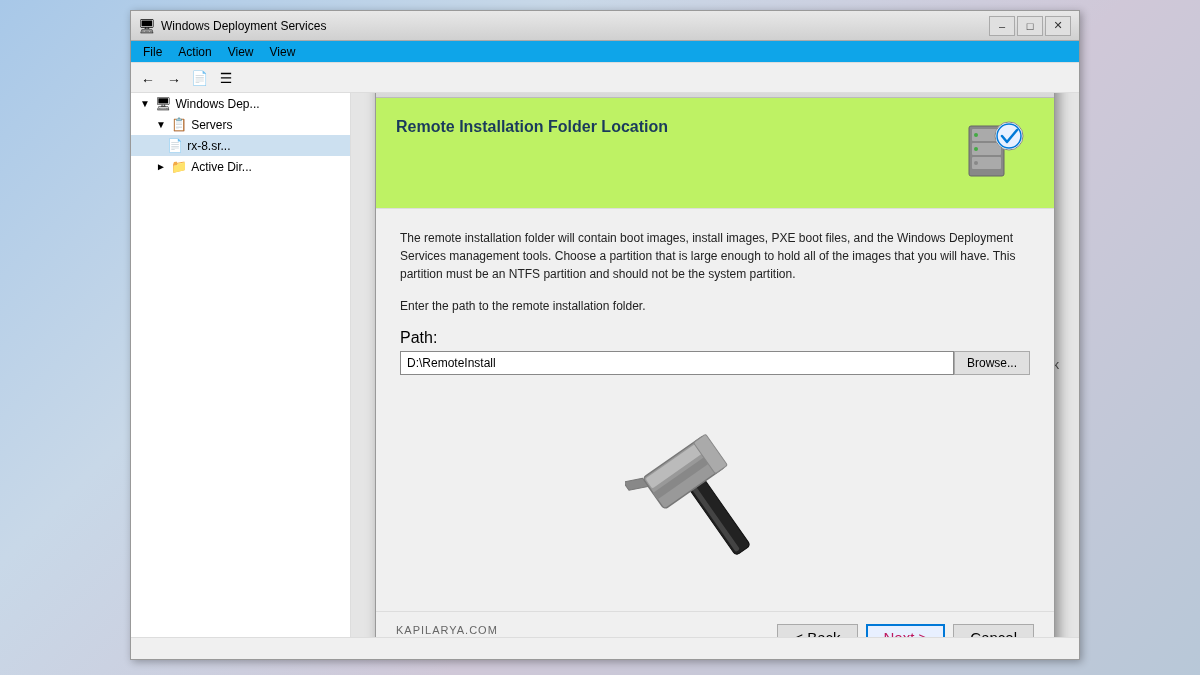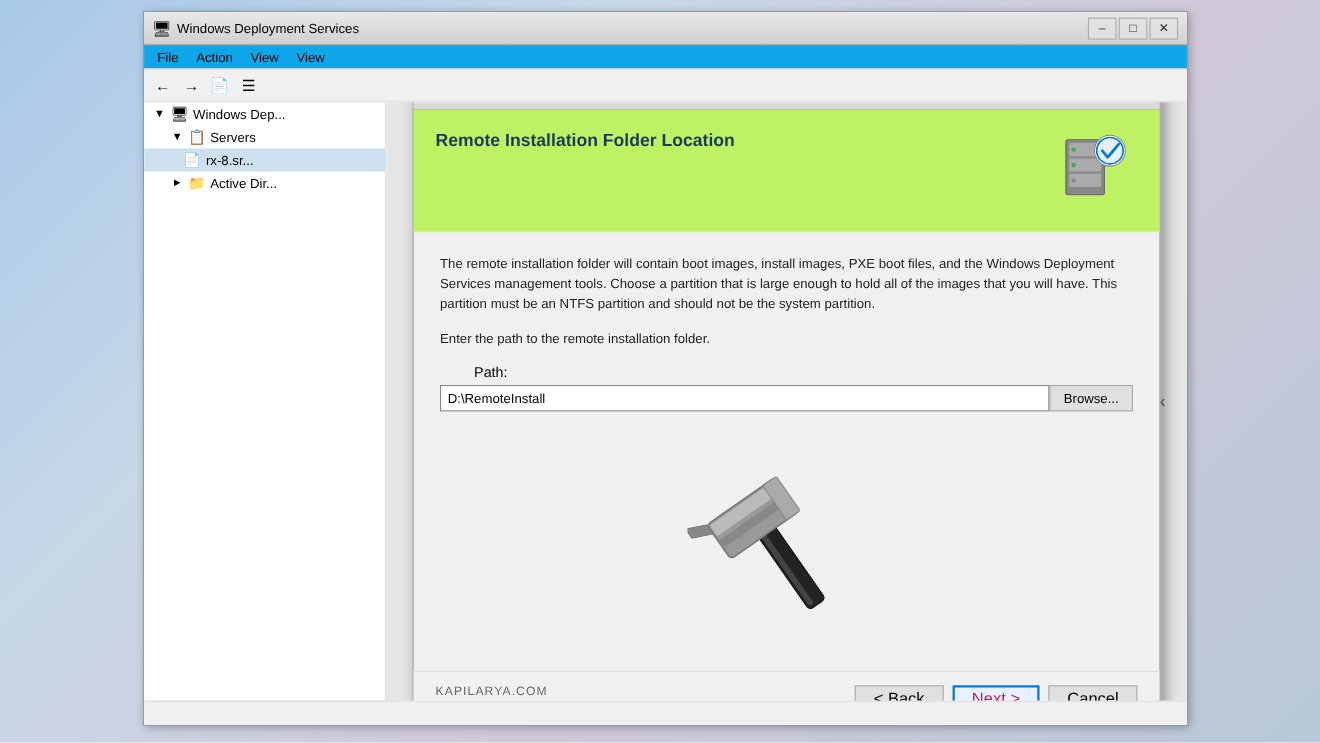--- a/index.html
+++ b/index.html
@@ -432,21 +432,21 @@
               </svg>
             </div>
           </div>
 
           <div class="dialog-body">
             <p class="dialog-description">The remote installation folder will contain boot images, install images, PXE boot files, and the Windows Deployment Services management tools.  Choose a partition that is large enough to hold all of the images that you will have.  This partition must be an NTFS partition and should not be the system partition.</p>
 
             <p class="dialog-path-label">Enter the path to the remote installation folder.</p>
 
             <div>
-              <div style="margin-bottom:4px; font-size:13px;margin-left:31px;">Path:</div>
+              <div style="margin-bottom:4px; font-size:16px;">Path:</div>
               <div class="dialog-path-row">
                 <input type="text" class="dialog-path-input" value="D:\RemoteInstall" style="">
                 <button class="browse-btn">Browse...</button>
               </div>
             </div>
 
             <div class="hammer-area">
               <svg width="180" height="160" viewBox="0 0 180 160" xmlns="http://www.w3.org/2000/svg">
 
                 <g transform="rotate(-35, 90, 80)">

